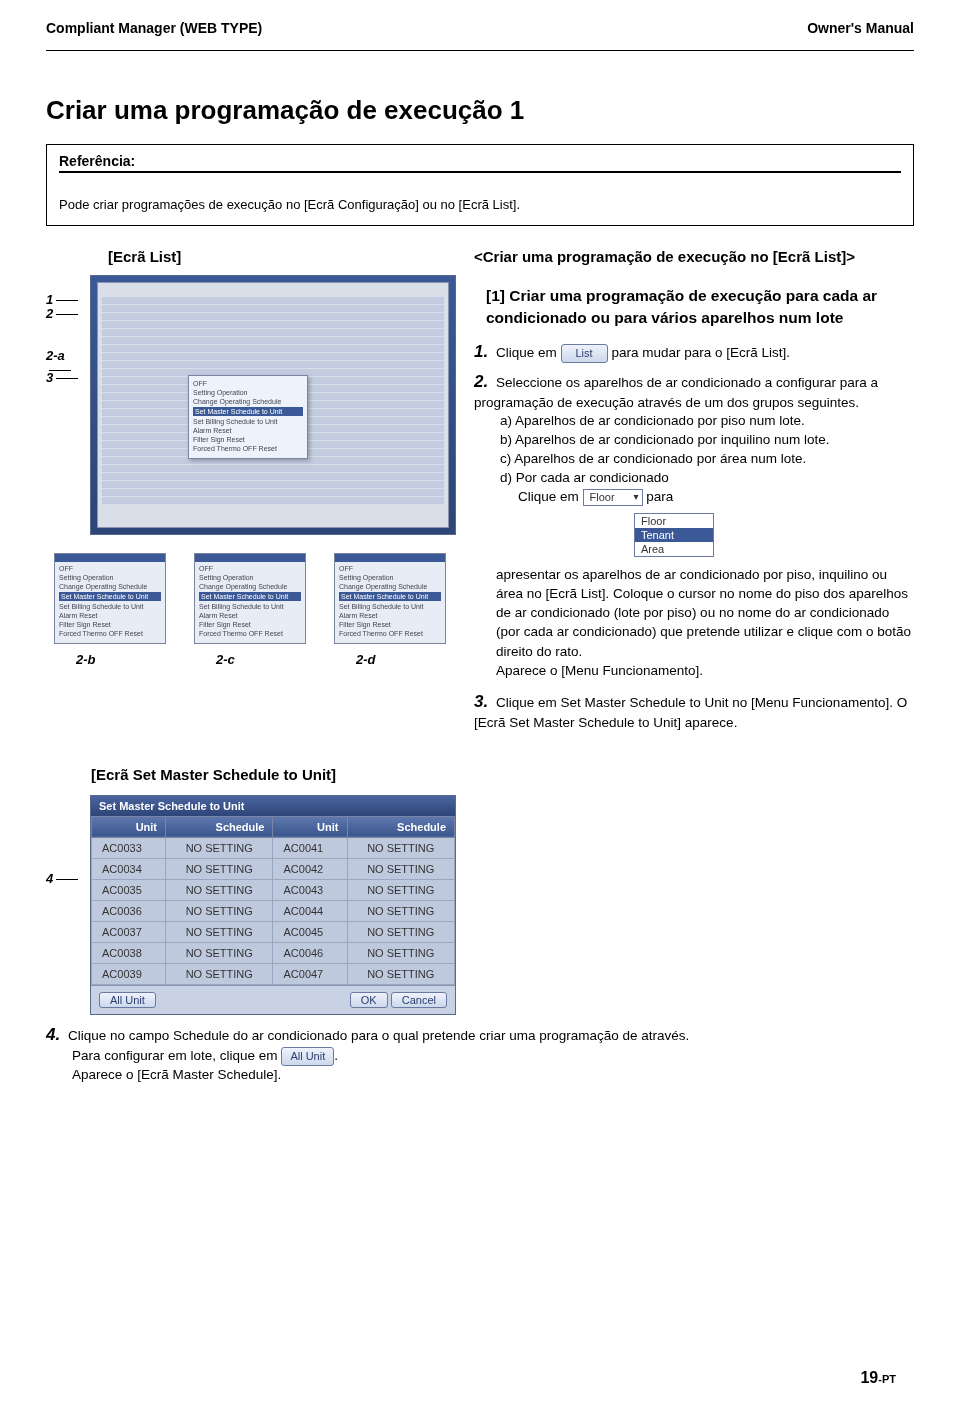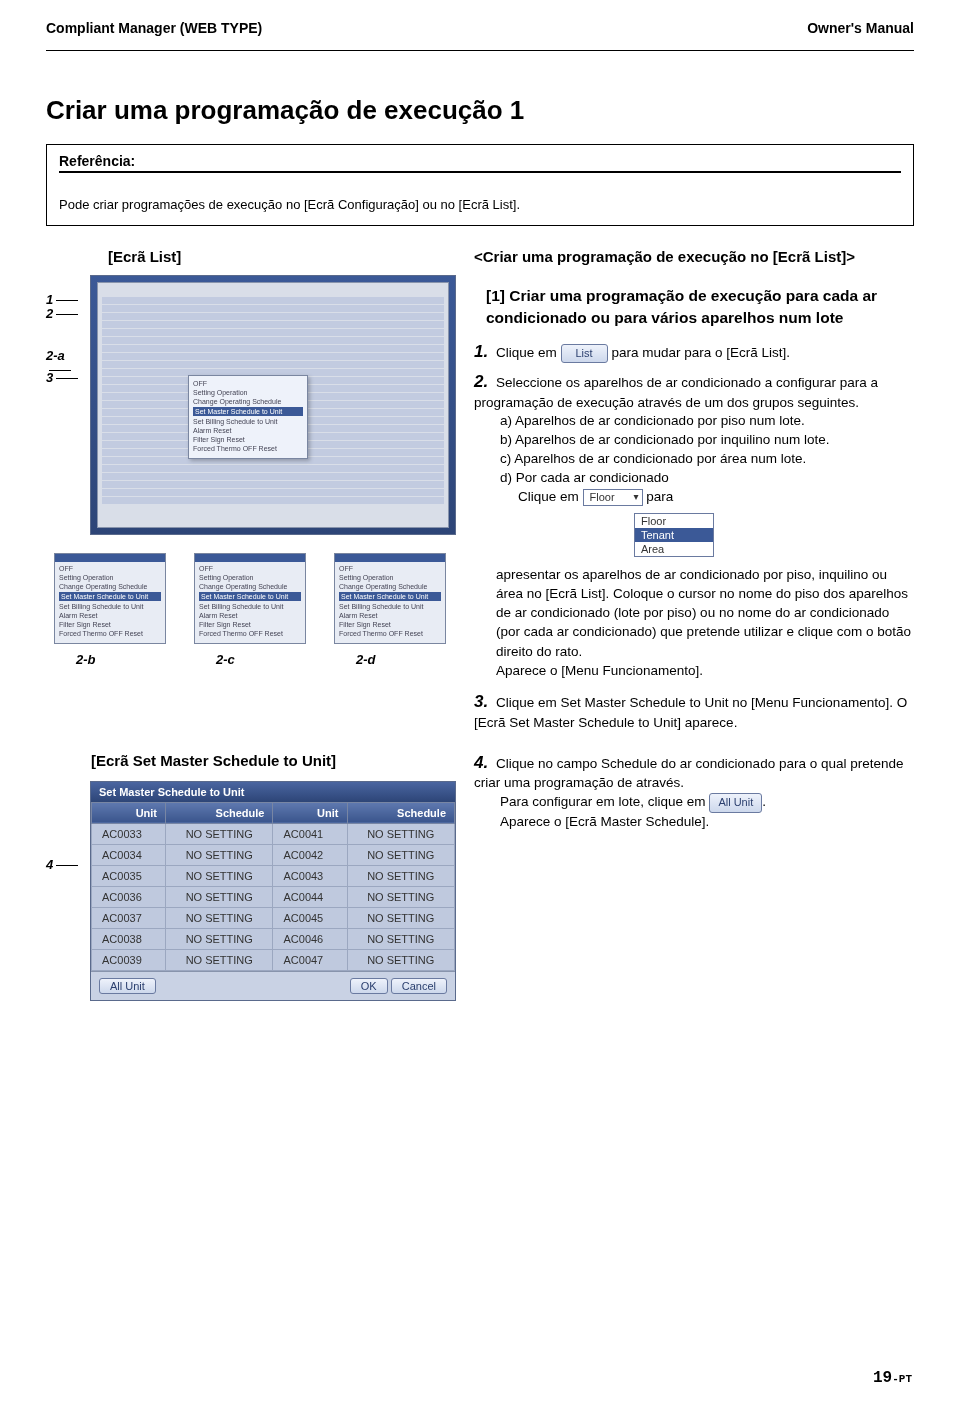--- a/index.html
+++ b/index.html
@@ -206,22 +206,23 @@
     font-size:11px;
     margin:6px 0 0 160px;
   }
   .dropdown-menu div { padding:1px 6px; color:#333; }
   .dropdown-menu .sel { background:#3b5997; color:#fff; }
   .para { margin:8px 0 10px 0; line-height:1.42; }
   .para.indent { padding-left:22px; }
 
   .lower {
     display:flex;
-    gap:18px;
-    margin-top:12px;
+    gap:8px;
+    margin-top:26px;
+    flex-direction:column;
   }
   .lower .left-col { width:410px; }
   .sms-label {
     font-weight:bold;
     font-size:15px;
     margin-left:45px;
     margin-bottom:10px;
     line-height:1.35;
   }
   .sms-wrap {
@@ -281,24 +282,23 @@
     background:linear-gradient(#eef2fb,#cdd8ec);
     border:1px solid #6a7aa0;
     border-radius:3px;
     padding:1px 10px;
     font-size:11px;
     color:#2b3f6e;
   }
   .footer-pg {
     position:absolute;
     bottom:20px;
-    right:48px;
+    right:64px;
     font-size:16px;
     font-weight:bold;
-    font-family:Liberation Mono, monospace;
   }
   .footer-pg .suf { font-size:11px; font-weight:bold; }
 </style>
 </head>
 <body>
 
 <div class="page">
   <div class="topbar">
     <span>Compliant Manager (WEB TYPE)</span>
     <span>Owner's Manual</span>

